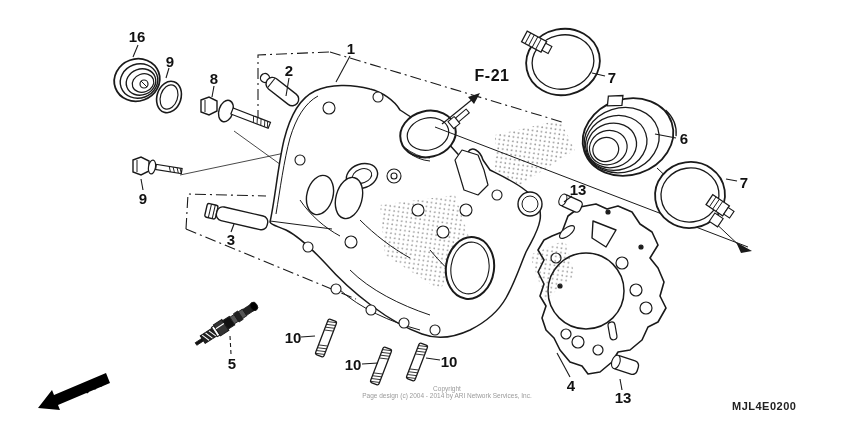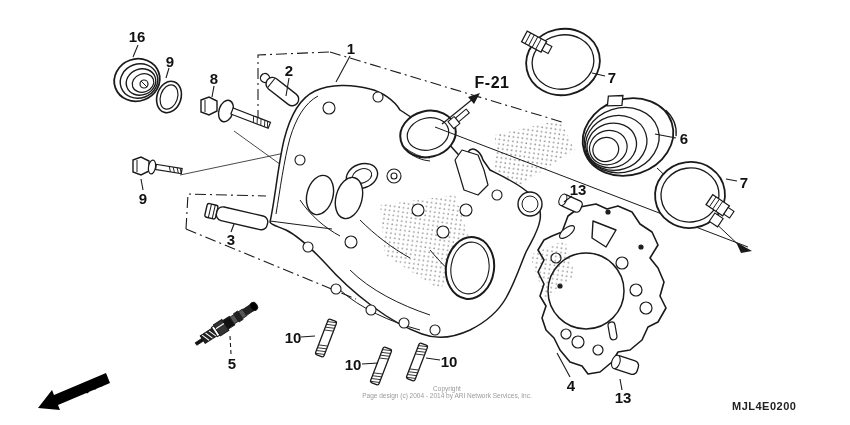--- a/index.html
+++ b/index.html
@@ -347,18 +347,18 @@
   <div class="co" style="left:744px;top:182px">7</div>
   <div class="co" style="left:214px;top:78px">8</div>
   <div class="co" style="left:143px;top:198px">9</div>
   <div class="co" style="left:293px;top:337px">10</div>
   <div class="co" style="left:353px;top:364px">10</div>
   <div class="co" style="left:449px;top:361px">10</div>
   <div class="co" style="left:137px;top:36px">16</div>
   <div class="co" style="left:170px;top:61px">9</div>
   <div class="co" style="left:578px;top:189px">13</div>
   <div class="co" style="left:623px;top:397px">13</div>
-  <div class="co ref" style="left:492px;top:83px">F-21</div>
+  <div class="co ref" style="left:492px;top:76px">F-21</div>
 
   <div class="copyright" style="top:385px">Copyright</div>
   <div class="copyright" style="top:392px">Page design (c) 2004 - 2014 by ARI Network Services, Inc.</div>
   <div class="code" style="left:732px;top:400px">MJL4E0200</div>
 </div>
 
 </body></html>

